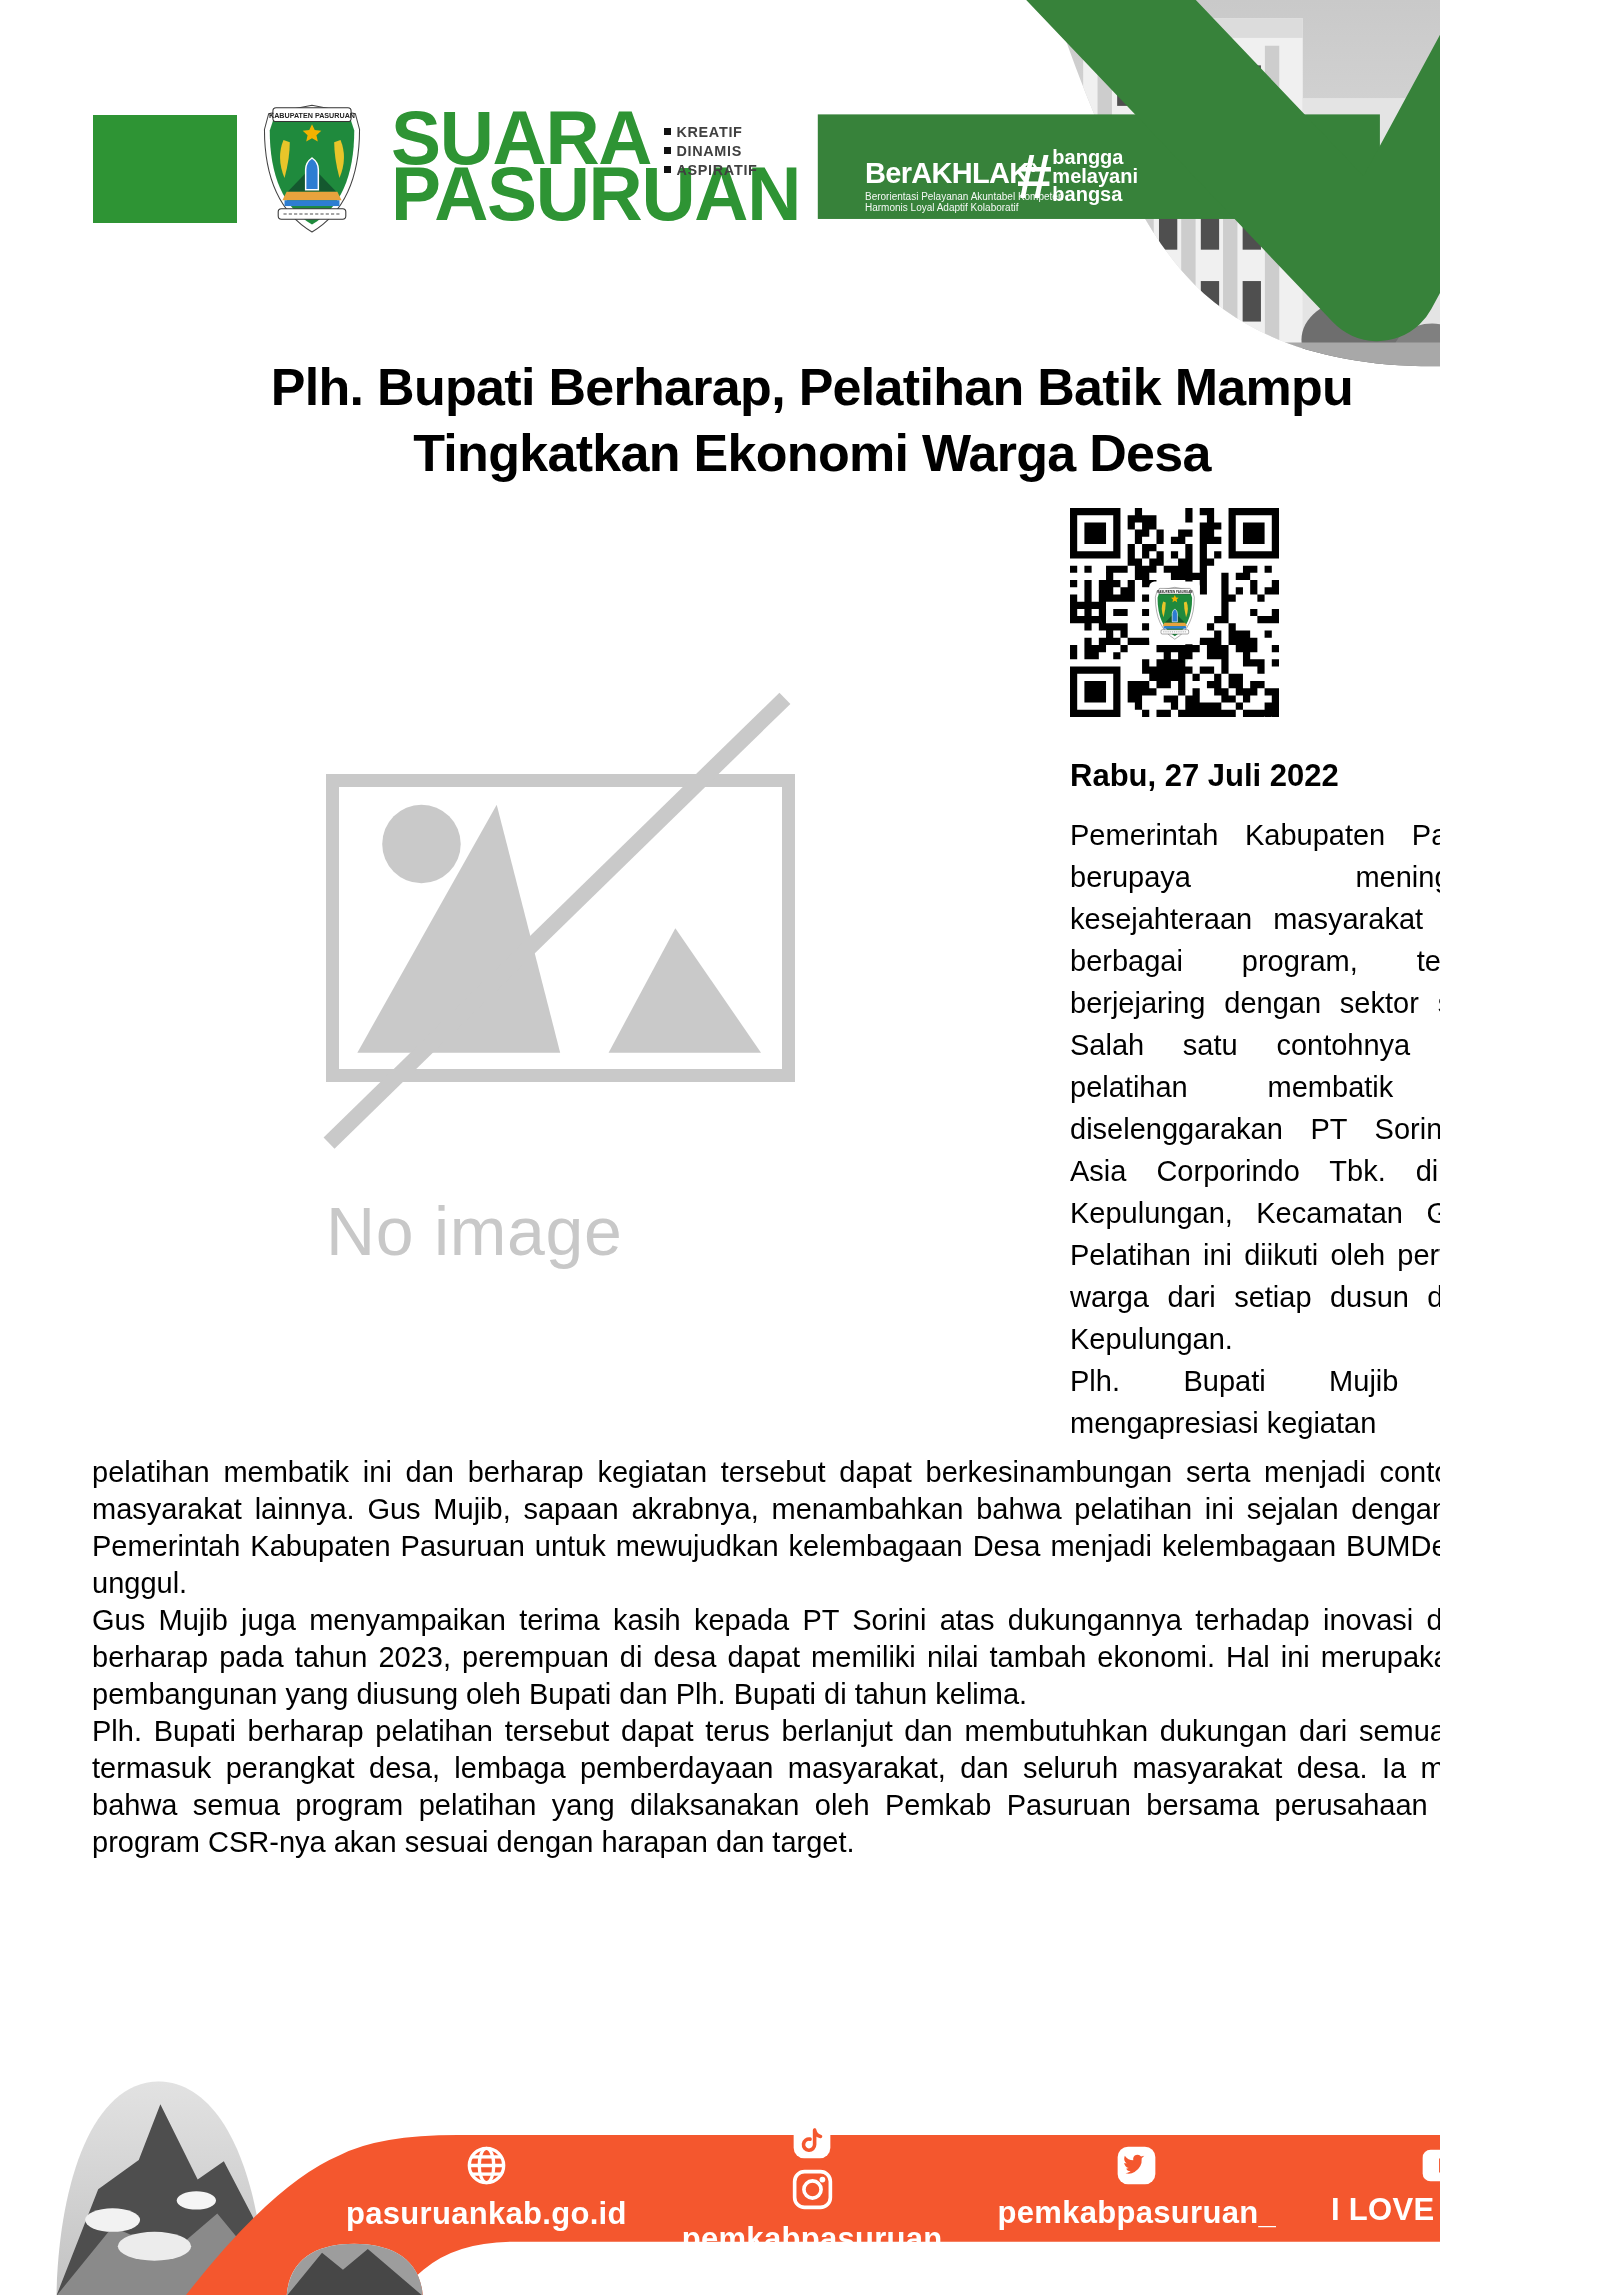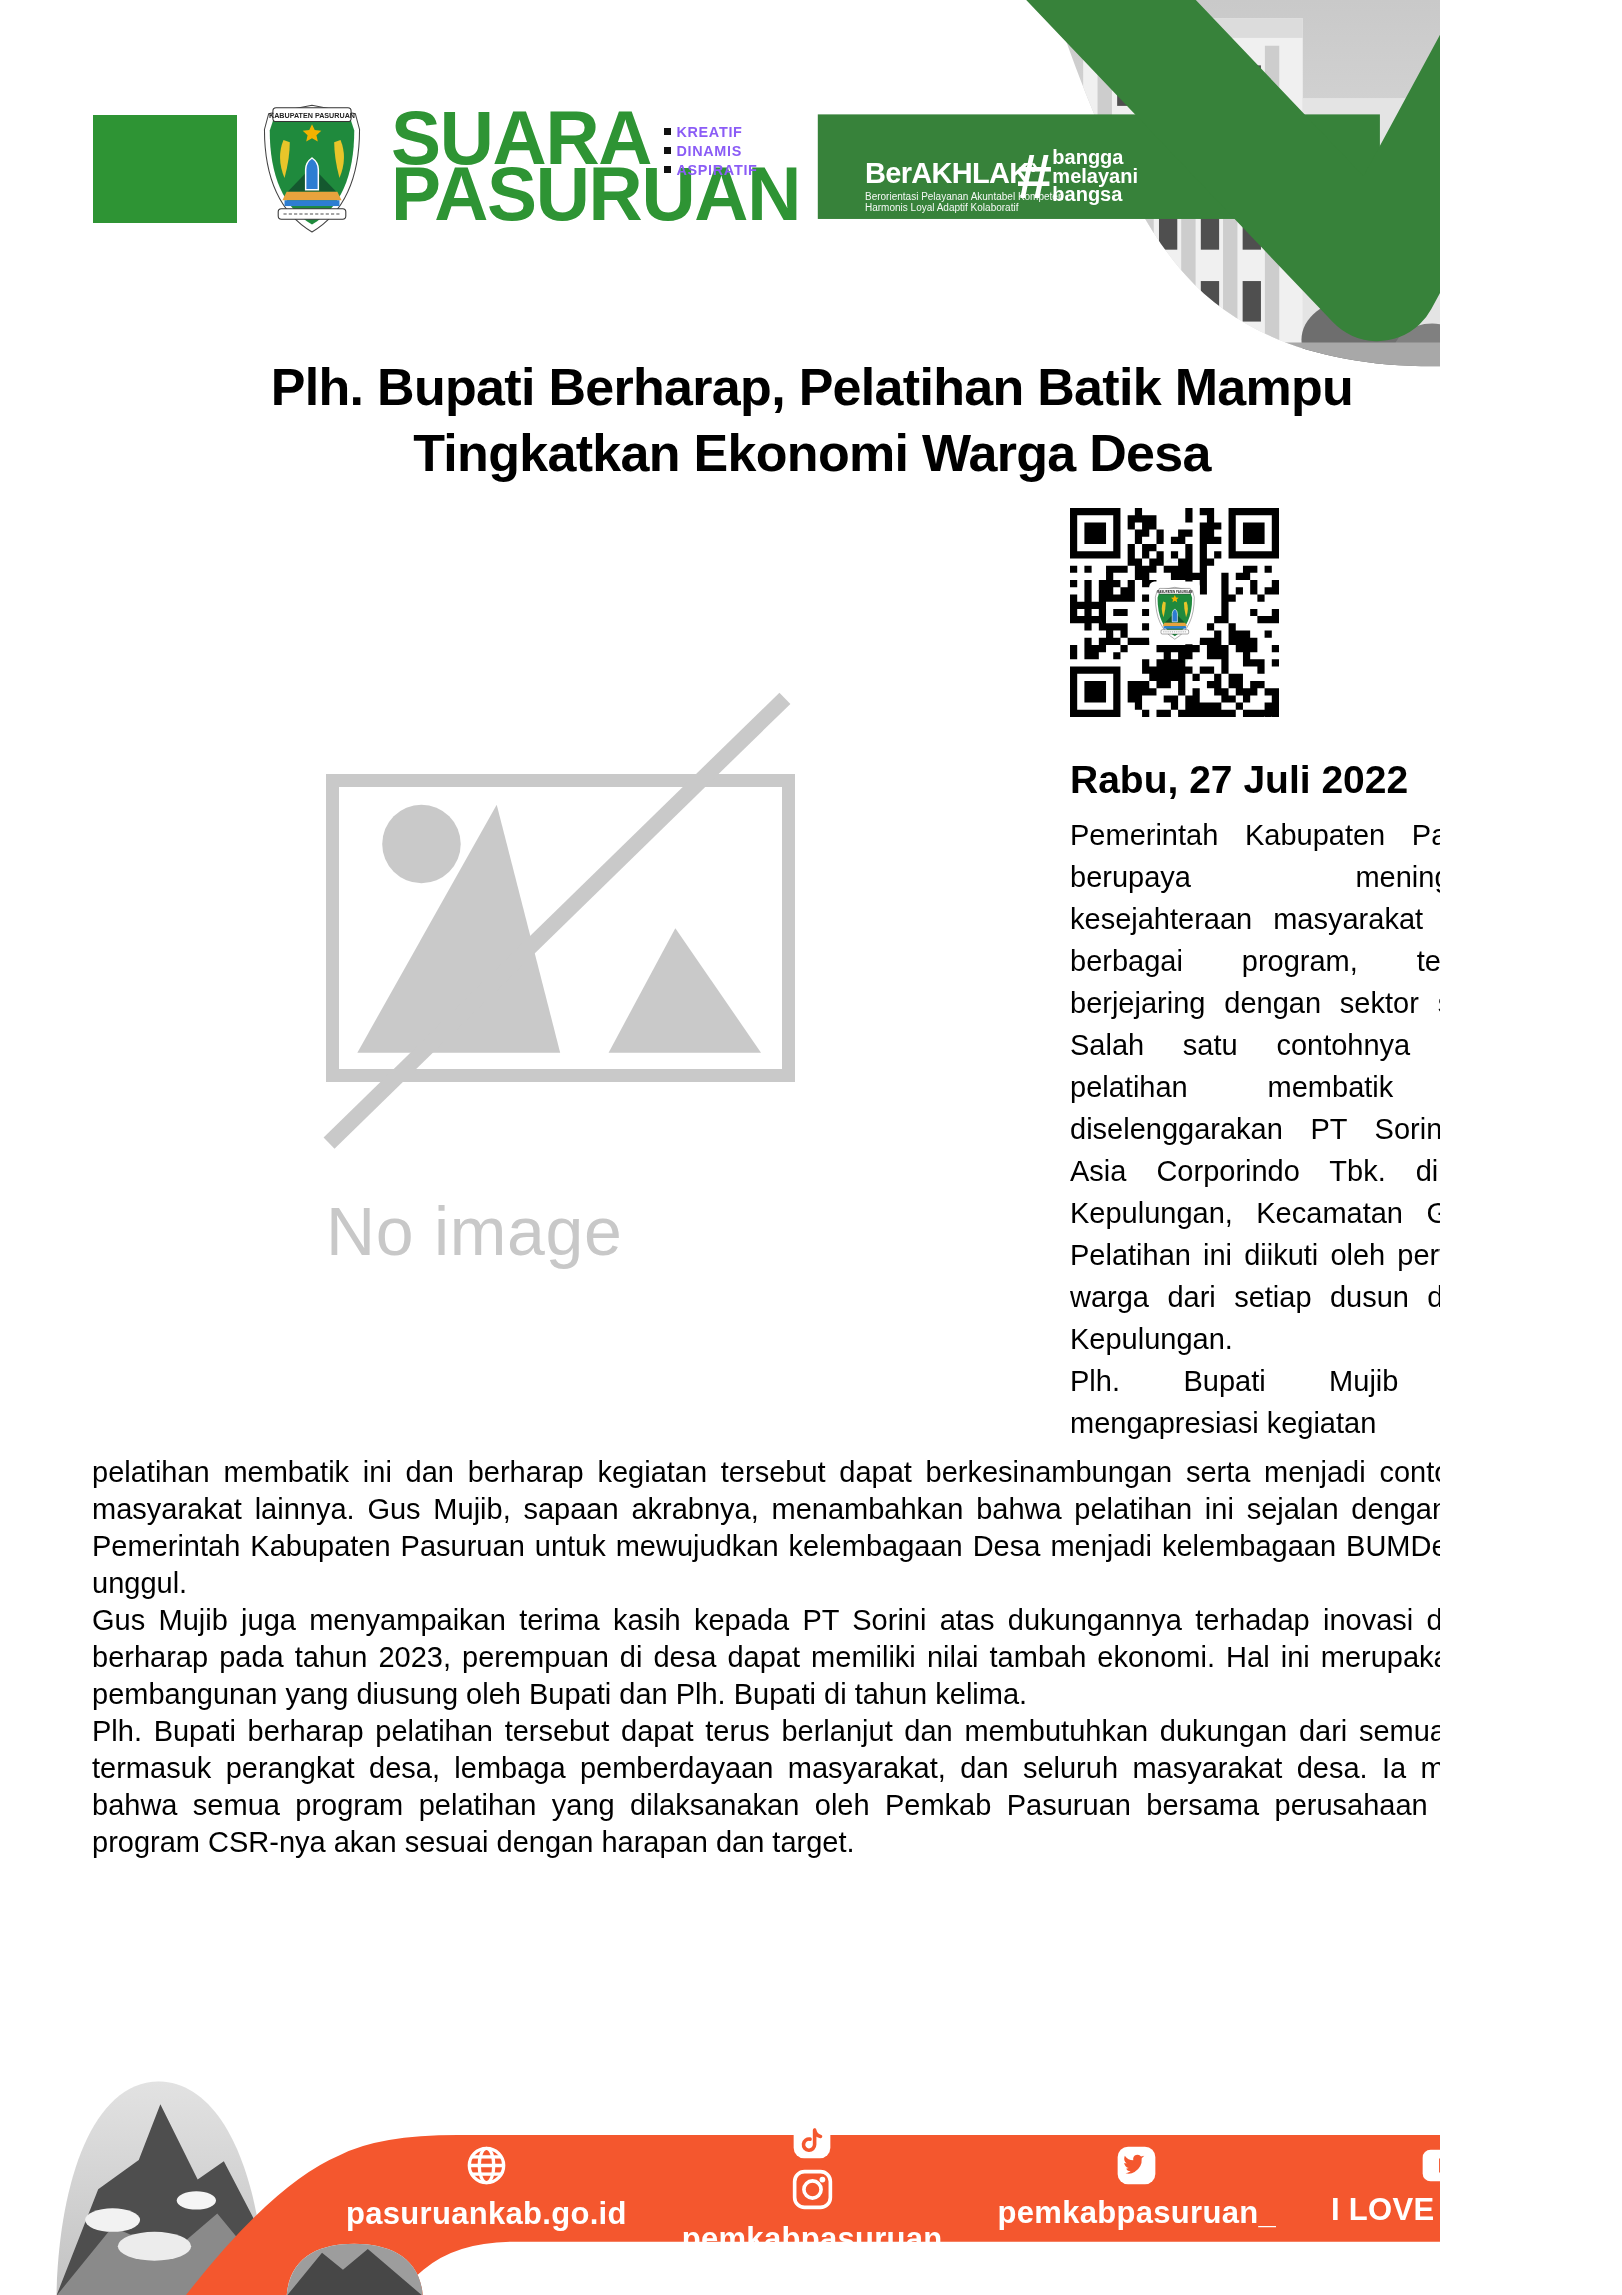--- a/index.html
+++ b/index.html
@@ -7,34 +7,34 @@
         font-family:"Liberation Sans", sans-serif;color:#111;}
   .abs{position:absolute;}
   
   .green-rect{left:93px;top:115px;width:144px;height:108px;background:#2E9434;}
   .emblem-lg{left:257px;top:102px;width:110px;height:131px;}
   .masthead{left:391px;top:110px;line-height:55px;font-weight:bold;color:#2E9434;
             font-size:75px;letter-spacing:-1.3px;transform:scaleY(1.02);transform-origin:left top;}
   .tagline{left:664px;top:122px;}
   .tagline .tg{display:flex;align-items:center;gap:5.9px;height:19px;}
   .tg .sq{width:6.5px;height:6.5px;background:#111;}
-  .tg span{font-size:14.4px;font-weight:bold;letter-spacing:0.7px;color:#8b5cf6;}
+  .tg span{font-size:14.4px;font-weight:bold;letter-spacing:0.7px;color:#404040;}
   .hdr-svg{left:811px;top:0;width:811px;height:434px;}
   .berakhlak{left:865px;top:152px;color:#fff;z-index:5;}
   .berakhlak .t{font-size:29px;font-weight:bold;letter-spacing:-0.7px;line-height:29px;}
   .berakhlak .t .chev{font-weight:bold;font-size:22px;vertical-align:9.2px;margin-left:1.3px;}
   .berakhlak .s{font-size:10px;line-height:10.5px;margin-top:3.9px;opacity:.95;}
   .bangga{left:1016px;top:147px;color:#fff;z-index:5;display:flex;align-items:flex-start;}
   .bangga .hash{font-size:63px;font-weight:bold;font-style:italic;line-height:59px;letter-spacing:-2.6px;}
   .bangga .lines{margin-left:3.9px;margin-top:1.3px;font-size:20px;font-weight:bold;line-height:18.3px;letter-spacing:0px;}
   
   .title{left:92px;top:354px;width:1440px;text-align:center;font-weight:bold;
          font-size:52px;line-height:66px;letter-spacing:-0.7px;color:#000;}
   .qr{left:1070px;top:508px;width:209px;height:209px;}
-  .date{left:1070px;top:758px;font-size:39px;font-weight:bold;color:#000;}
+  .date{left:1070px;top:758px;font-size:31px;font-weight:bold;color:#000;}
   .colblock{left:1070px;top:814px;width:466px;font-size:29px;line-height:42px;
             text-align:justify;color:#000;}
   .colblock p{margin:0;}
   .fullblock{left:92px;top:1454px;width:1443px;font-size:29px;line-height:37px;
              text-align:justify;color:#000;}
   .fullblock p{margin:0;}
   .ph-frame{left:326px;top:774px;width:469px;height:308px;border:13px solid #C9C9C9;box-sizing:border-box;}
   .ph-frame svg{position:absolute;left:0;top:0;}
   .slash-svg{left:314px;top:681px;width:484px;height:478px;}
   .noimage{left:326px;top:1192px;width:469px;text-align:left;font-size:68px;

